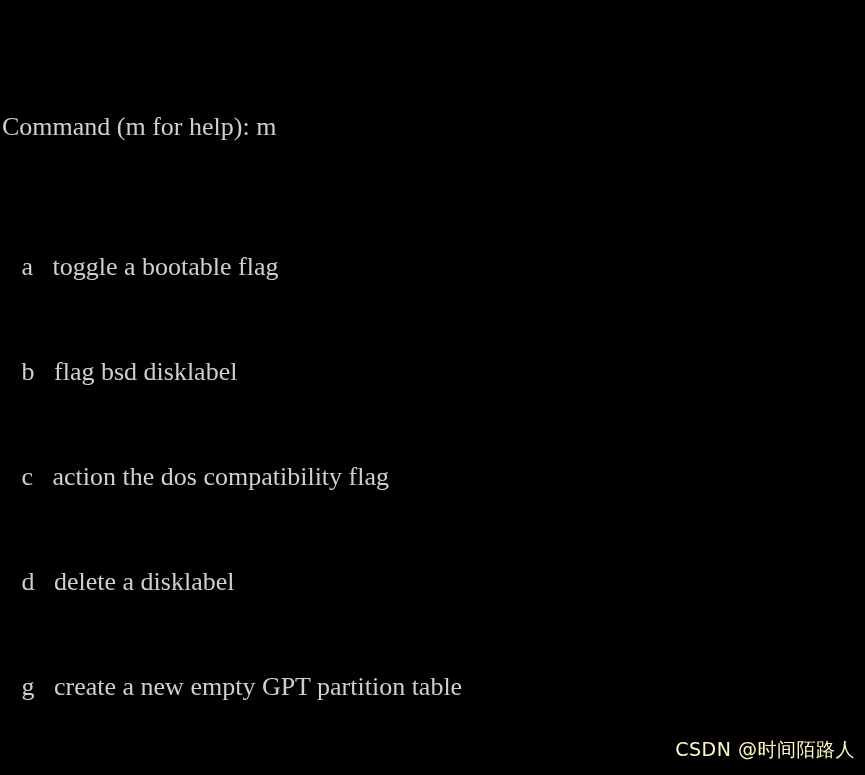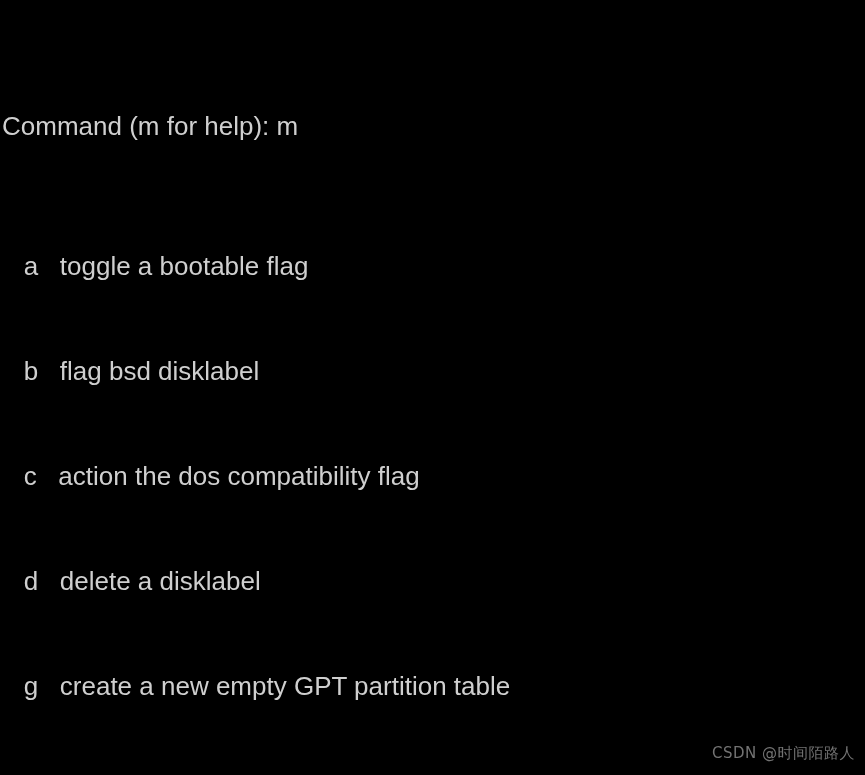--- a/index.html
+++ b/index.html
@@ -30,28 +30,28 @@
     line-height: 35px;
     letter-spacing: 0px;
     color: #cfcfcf;
     white-space: pre;
     font-family: "DejaVu Sans Mono", "Liberation Mono", monospace;
   }
   .line {
     height: 35px;
     white-space: pre;
     display: block;
-    font-family: Liberation Sans, sans-serif;
+    font-family: Liberation Serif, serif;
   }
   .watermark {
     position: absolute;
     right: 10px;
     bottom: 12px;
-    color: #737373;
-    font-size: 15px;
+    color: #fef9c3;
+    font-size: 19px;
     font-family: "DejaVu Sans", "Liberation Sans", sans-serif;
     letter-spacing: 0.5px;
     white-space: pre;
   }
 </style>
 </head>
 <body>
 
 <div id="terminal">
   <div class="screen">

